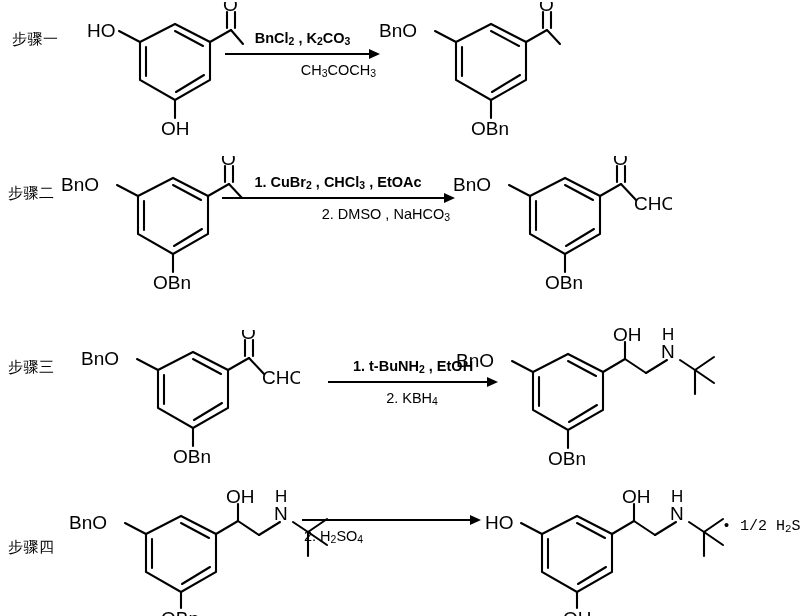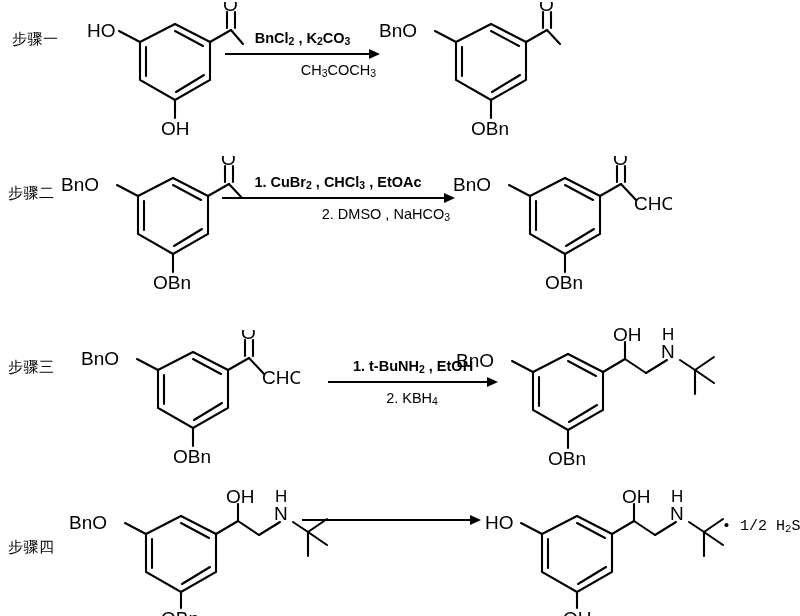--- a/index.html
+++ b/index.html
@@ -276,20 +276,21 @@
         <line class="bond" x1="240" y1="42" x2="259" y2="55"></line>
         <line class="bond" x1="240" y1="42" x2="240" y2="66"></line>
       </svg>
     </div>
 
     <div class="reagent-block" style="left:302px; top:30px; width:178px;">
       <div class="arrow-wrap">
         <div class="arrow-line" style="width:172px;"></div>
         <div class="arrow-head" style="left:168px;"></div>
       </div>
+      <div class="reagent-line bottom" style="text-align:left; padding-left:2px;">2. H<sub>2</sub>SO<sub>4</sub></div>
     </div>
 
     <div class="struct" style="left:484px; top:4px;">
       <svg width="250" height="128" viewBox="0 0 250 128">
         <polygon class="bond" points="58,44 93,26 128,44 128,82 93,102 58,82" fill="none"></polygon>
         <line class="bond" x1="64" y1="49" x2="64" y2="78"></line>
         <line class="bond" x1="93" y1="33" x2="121" y2="48"></line>
         <line class="bond" x1="122" y1="77" x2="94" y2="94"></line>
         <line class="bond" x1="58" y1="44" x2="37" y2="33"></line>
         <text class="atom" x="1" y="39">HO</text>

